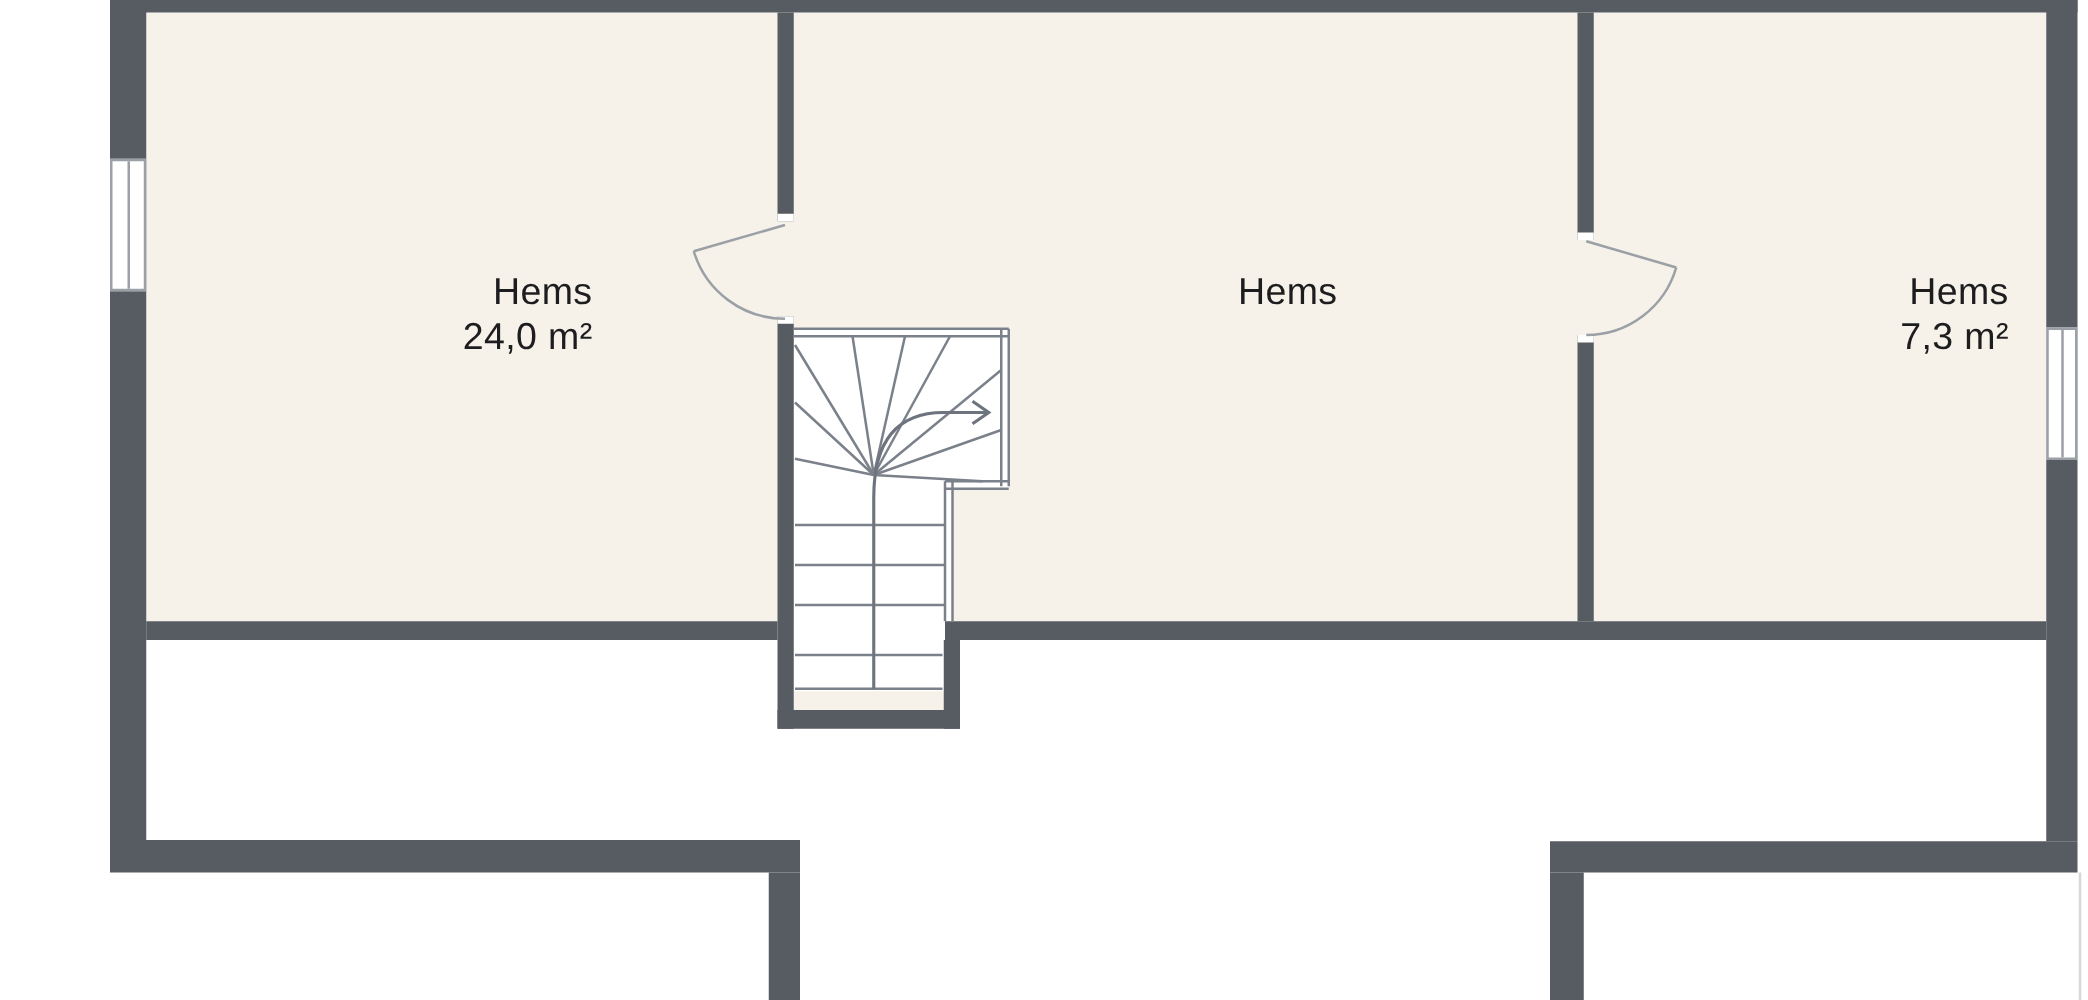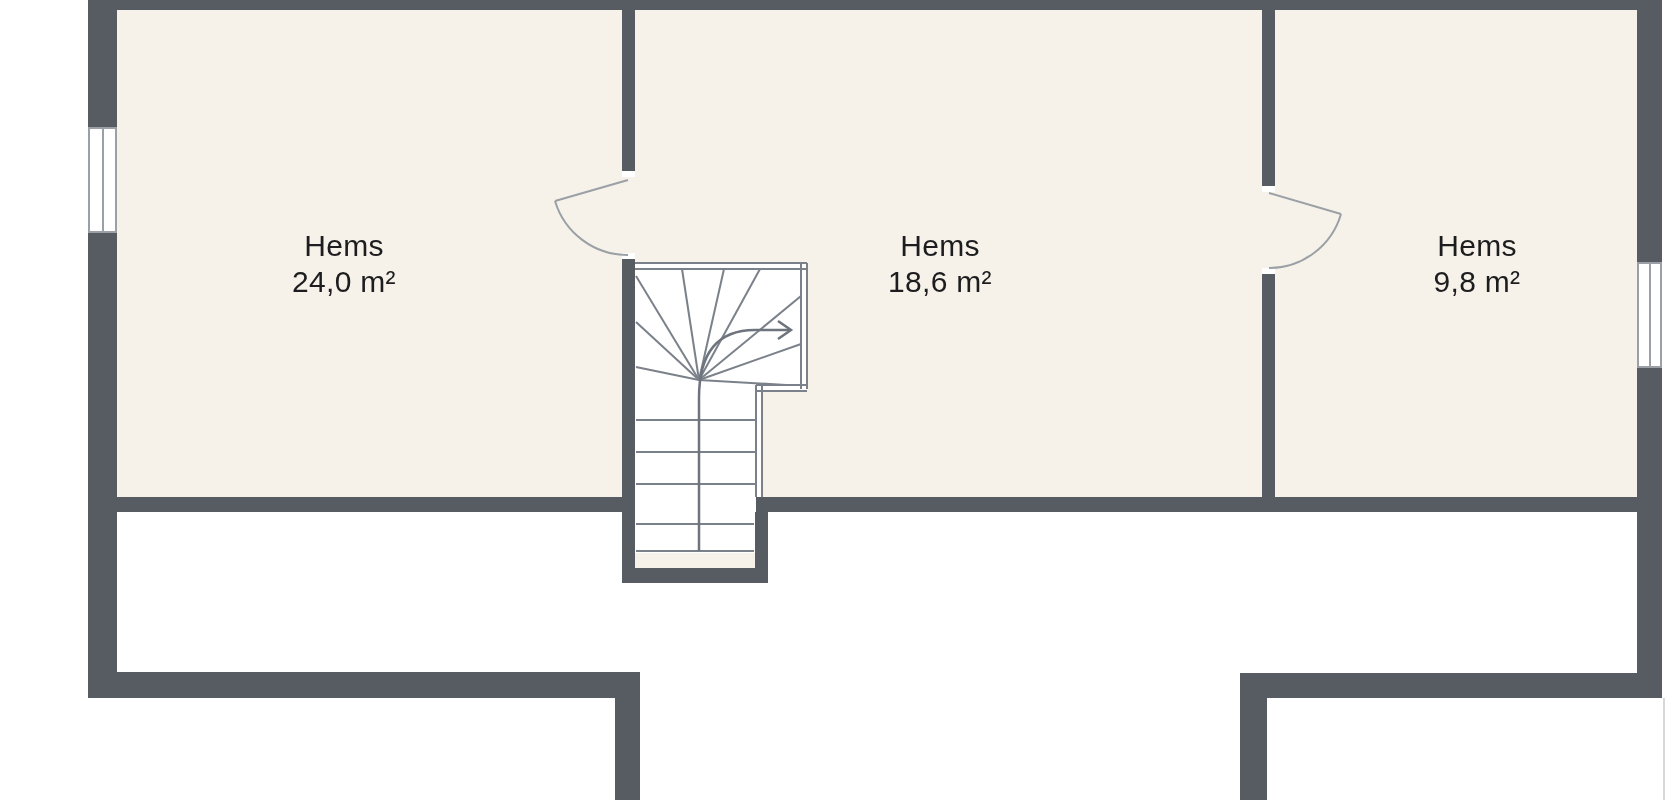--- a/index.html
+++ b/index.html
@@ -8,22 +8,22 @@
     --wall:#575c63; --floor:#f6f2e9; --line:#9aa0a6; --line-dark:#7b818a;
     --rail:#6e747d; --text:#1d1d1f; --edge:#d5d7d9;
   }
   #plan{position:relative;width:1670px;height:800px;background:#ffffff;}
   .wall{position:absolute;background:var(--wall);}
   .floor{position:absolute;background:var(--floor);}
   .white{position:absolute;background:#ffffff;}
   .room{position:absolute;background:transparent;}
   .win{position:absolute;background:#ffffff;border:2px solid var(--line);box-sizing:border-box;}
   .win .pane{position:absolute;background:var(--line);}
-  .room-label{position:absolute;width:260px;text-align:center;color:var(--text);
-    font-size:30px;line-height:36px;letter-spacing:.3px;margin-top:12px;}
+  .room-label{position:absolute;width:260px;text-align:right;color:var(--text);
+    font-size:30px;line-height:36px;letter-spacing:.3px;}
   svg.overlay{position:absolute;left:0;top:0;}
   .t{stroke:var(--line-dark);stroke-width:2;fill:none;}
   .d{stroke:var(--line);stroke-width:2;fill:none;}
   .r{stroke:var(--rail);stroke-width:2.5;fill:none;}
 </style>
 </head>
 <body>
 
 <div id="plan">
 
@@ -112,20 +112,19 @@
       <path class="d" d="M1341,214 A75,75 0 0 1 1269,268"></path>
     </g>
   </svg>
 
   <div class="room-label" style="left:214px;top:216px;">
     <div>Hems</div>
     <div>24,0 m²</div>
   </div>
   <div class="room-label" style="left:810px;top:216px;">
     <div>Hems</div>
-    <div>18,6 m²</div>
   </div>
   <div class="room-label" style="left:1347px;top:216px;">
     <div>Hems</div>
-    <div>9,8 m²</div>
+    <div>7,3 m²</div>
   </div>
 
 </div>
 
 </body></html>

